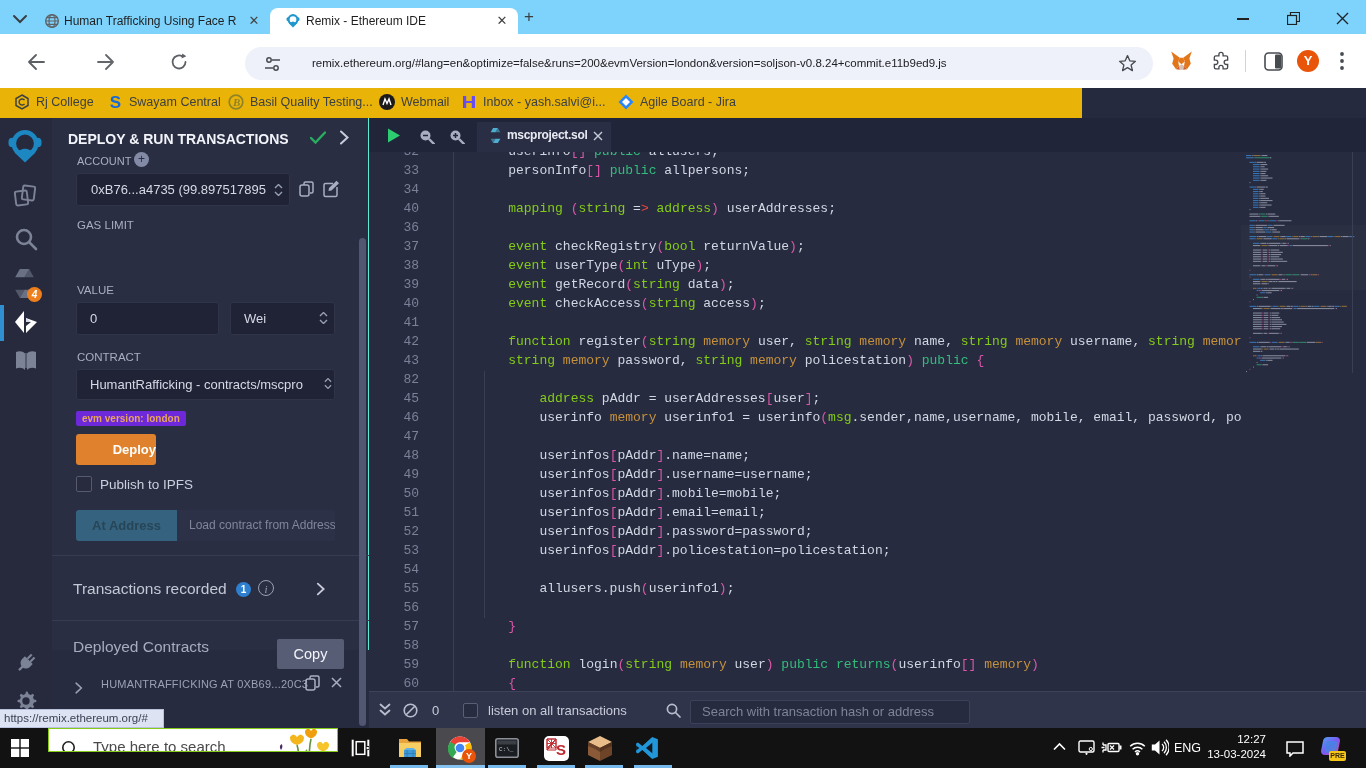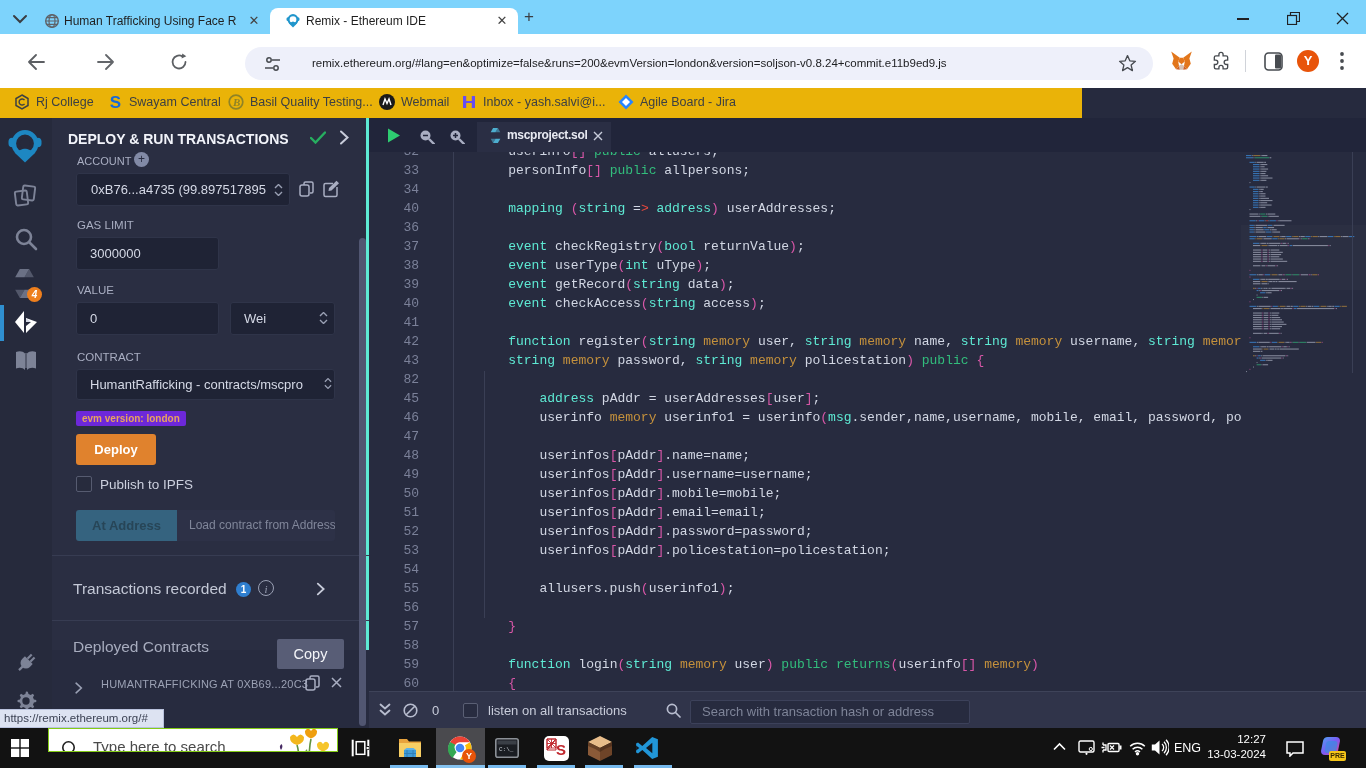--- a/index.html
+++ b/index.html
@@ -17,30 +17,30 @@
 .tabtitle { position:absolute; left:36px; top:6px; white-space:nowrap; overflow:hidden; }
 .tabclose { position:absolute; top:5px; width:16px; height:16px; color:#444; font-size:13px; text-align:center; line-height:16px; }
 .bm { position:absolute; top:4px; height:20px; line-height:20px; white-space:nowrap; }
 .bmi { display:inline-block; vertical-align:middle; margin-right:6px; position:relative; top:-1px; }
 #urlpill { position:absolute; left:245px; top:13px; width:908px; height:33px; border-radius:17px; background:#eef0fa; }
 #urltext { position:absolute; left:67px; top:10px; font-size:11.5px; color:#202124; letter-spacing:0px; white-space:nowrap; }
 
 
 #app { position:absolute; left:0; top:118px; width:1366px; height:610px; background:#272b3f; }
 #iconstrip { position:absolute; left:0; top:0; width:52px; height:610px; background:#262a3c; }
-#sidepanel { position:absolute; left:52px; top:0; width:317px; height:532px; background:#2a2e42; border-right:3px solid #5eead4; }
+#sidepanel { position:absolute; left:52px; top:0; width:317px; height:532px; background:#2a2e42; border-right:1px solid #5eead4; }
 .lbl { position:absolute; font-size:11.5px; color:#a9aec2; }
 .inp { position:absolute; background:#1f2335; border:1px solid #2f3449; border-radius:3px; color:#d5d9e6; font-size:13px; }
 #editor { position:absolute; left:369px; top:0; width:997px; height:610px; background:#272b3f; }
 #terminal { position:absolute; left:369px; top:573px; width:997px; height:37px; background:#30344a; border-top:1px solid #3e4359; }
 
 
 .codeline { position:absolute; left:84px; font-family:"Liberation Mono", monospace; font-size:13px; white-space:pre; color:#d2d7e4;margin-left:24px; }
 .gut { position:absolute; width:40px; text-align:right; font-family:"Liberation Mono", monospace; font-size:13px; color:#7b8199; }
-.kb { color:#5eead4; } 
+.kb { color:#84cc16; } 
 .kg { color:#32bd7c; } 
 .ko { color:#c5913c; } 
 .kp { color:#d857a8; } 
 .kr { color:#e8483e; } 
 
 
 #taskbar { position:absolute; left:0; top:728px; width:1366px; height:40px; background:#121212; }
 </style>
 </head>
 <body>
@@ -783,40 +783,39 @@
     <svg class="abs" style="left:246px;top:62px" width="18" height="18" viewBox="0 0 18 18">
           <rect x="2" y="5" width="9" height="11" rx="2" fill="none" stroke="#a9aec2" stroke-width="1.5"></rect>
           <path d="M6 5 V3.5 A1.5 1.5 0 0 1 7.5 2 H13.5 A1.5 1.5 0 0 1 15 3.5 V11.5 A1.5 1.5 0 0 1 13.5 13 H12" fill="none" stroke="#a9aec2" stroke-width="1.5"></path>
         </svg>
     <svg class="abs" style="left:270px;top:62px" width="18" height="18" viewBox="0 0 18 18">
           <path d="M15 7 V15 A1.5 1.5 0 0 1 13.5 16.5 H3.5 A1.5 1.5 0 0 1 2 15 V5 A1.5 1.5 0 0 1 3.5 3.5 H11" fill="none" stroke="#a9aec2" stroke-width="1.5"></path>
           <path d="M7 8 L14.5 0.8 L17 3.2 L9.5 10.5 L6.5 11 Z" fill="#a9aec2"></path>
         </svg>
 
     <div class="lbl" style="left:25px;top:101px">GAS LIMIT</div>
-    <div class="inp" style="left:24px;top:119px;width:143px;height:33px;line-height:31px;padding-left:13px">3000000</div>
 
     <div class="lbl" style="left:25px;top:166px">VALUE</div>
     <div class="inp" style="left:24px;top:184px;width:143px;height:33px;line-height:31px;padding-left:13px">0</div>
     <div class="inp" style="left:178px;top:184px;width:105px;height:33px;line-height:31px;padding-left:13px">Wei</div>
     <svg class="abs" style="left:267px;top:194px" width="9" height="12" viewBox="0 0 9 12">
           <path d="M1 4 L4.5 0.5 L8 4" stroke="#9aa0b4" stroke-width="1.4" fill="none"></path>
           <path d="M1 8 L4.5 11.5 L8 8" stroke="#9aa0b4" stroke-width="1.4" fill="none"></path>
         </svg>
 
     <div class="lbl" style="left:25px;top:233px">CONTRACT</div>
     <div class="inp" style="left:24px;top:251px;width:259px;height:31px;line-height:29px;padding-left:13px;white-space:nowrap;overflow:hidden">HumantRafficking - contracts/mscpro</div>
     <svg class="abs" style="left:272px;top:260px" width="8" height="11" viewBox="0 0 9 12">
           <path d="M1 4 L4.5 0.5 L8 4" stroke="#9aa0b4" stroke-width="1.4" fill="none"></path>
           <path d="M1 8 L4.5 11.5 L8 8" stroke="#9aa0b4" stroke-width="1.4" fill="none"></path>
         </svg>
 
     <div class="abs" style="left:24px;top:293px;height:15px;background:#6d28d9;border-radius:2px;color:#e8a45e;font-size:10px;font-weight:bold;line-height:15px;padding:0 6px">evm version: london</div>
 
-    <div class="abs" style="left:24px;top:316px;width:80px;height:31px;background:#e0822d;border-radius:3px;color:#fff;font-size:13px;font-weight:bold;text-align:center;line-height:31px">Deploy</div>
+    <div class="abs" style="left:24px;top:316px;width:80px;height:31px;background:#e0822d;border-radius:3px;color:#fff;font-size:13px;font-weight:bold;text-align:right;line-height:31px">Deploy</div>
 
     <div class="abs" style="left:24px;top:358px;width:16px;height:16px;background:#272b3d;border:1px solid #565b70;border-radius:2px"></div>
     <div class="abs" style="left:48px;top:359px;font-size:13.5px;color:#ccd0de">Publish to IPFS</div>
 
     <div class="abs" style="left:24px;top:392px;width:101px;height:31px;background:#35637f;border-radius:3px 0 0 3px;color:#274557;font-size:13px;font-weight:bold;text-align:center;line-height:31px">At Address</div>
     <div class="abs" style="left:125px;top:392px;width:158px;height:31px;background:#2d3147;border-radius:0 3px 3px 0;color:#80869a;font-size:12px;line-height:31px;padding-left:12px;white-space:nowrap;overflow:hidden">Load contract from Address</div>
 
     <div class="abs" style="left:0;top:437px;width:317px;height:1px;background:#373c52"></div>
 
     <div class="abs" style="left:21px;top:462px;font-size:15.5px;color:#c3c8d6">Transactions recorded</div>

